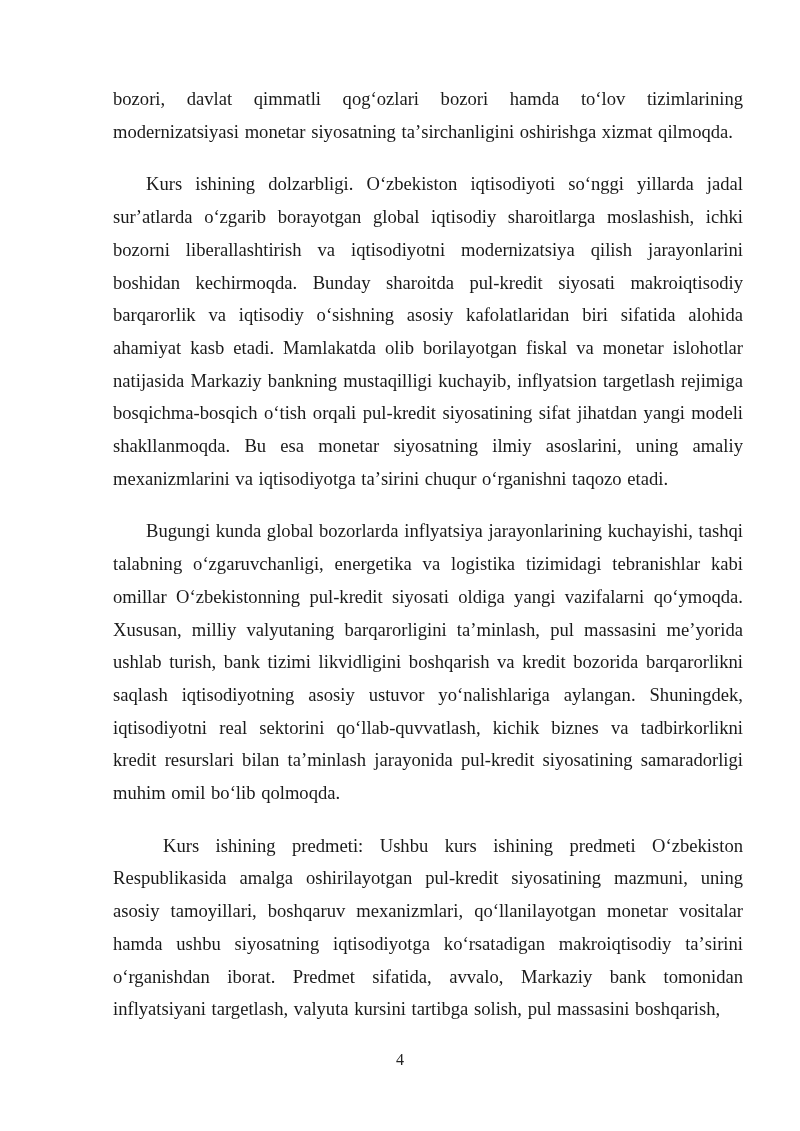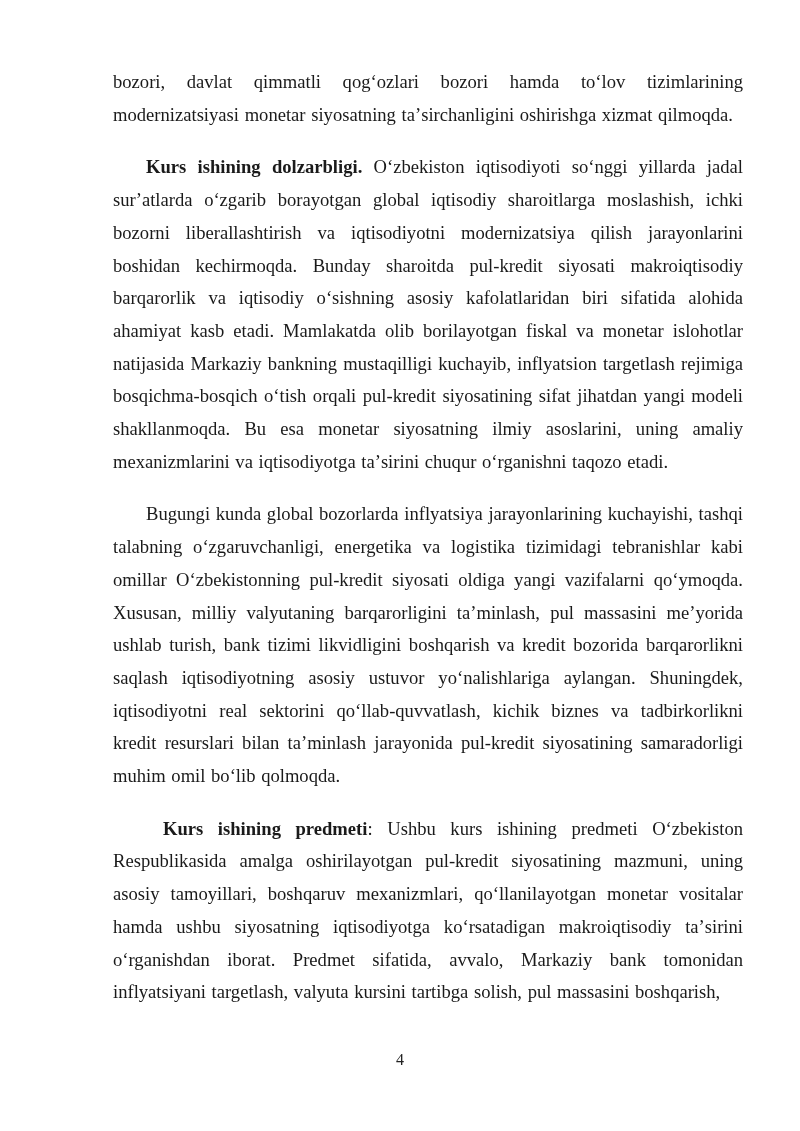--- a/index.html
+++ b/index.html
@@ -11,33 +11,33 @@
     width: 800px;
     height: 1131px;
     position: relative;
     font-family: "Liberation Serif", serif;
     color: #1a1a1a;
     overflow: hidden;
   }
   .page-content {
     position: absolute;
     left: 113px;
-    top: 66px;
+    top: 83px;
     width: 630px;
   }
   p.para {
     font-size: 18.6px;
     line-height: 32.7px;
     text-align: justify;
     margin: 0 0 20px 0;
     word-spacing: 1px;
   }
   p.indent-sm { text-indent: 33px; }
   p.indent-lg { text-indent: 50px; }
-  b.lead { font-weight: bold; }
+  b.lead { font-weight: normal; }
   .page-number {
     position: absolute;
     top: 1051px;
     left: 0;
     width: 800px;
     text-align: center;
     font-size: 16px;
     color: #222222;
   }
 </style>

